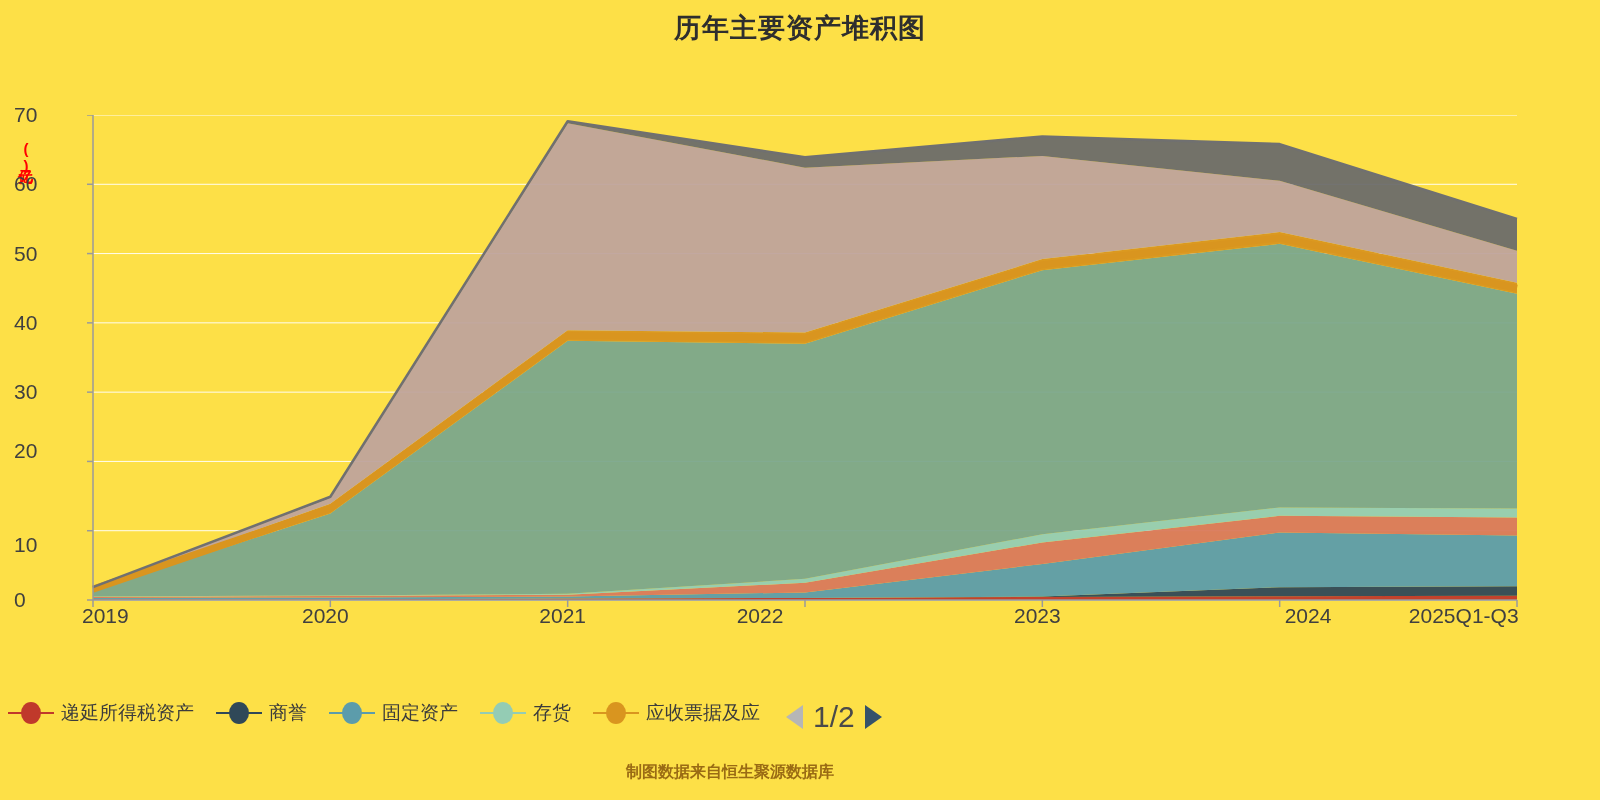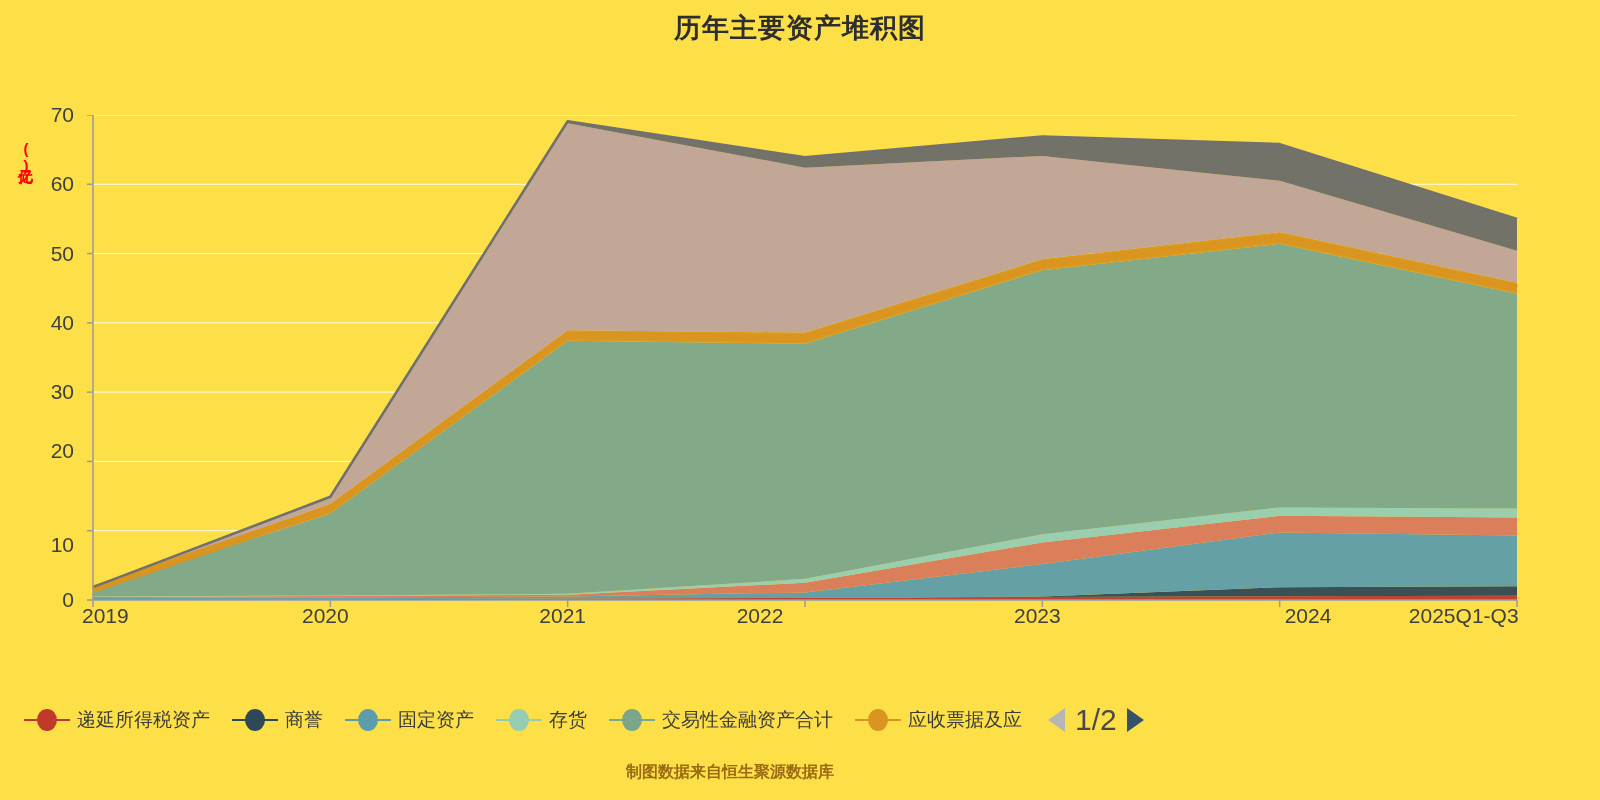--- a/index.html
+++ b/index.html
@@ -60,21 +60,21 @@
   }
   #y-axis-unit span {
     display: inline-block;
     writing-mode: vertical-rl;
     text-orientation: upright;
     white-space: nowrap;
   }
   .y-tick-label {
     position: absolute;
     right: 1508px;
-    text-align: right;
+    text-align: left;
     width: 60px;
     font-size: 21px;
     color: #404040;
     transform: translateY(-50%);
   }
 
   
   .x-tick-label {
     position: absolute;
     top: 604px;
@@ -85,22 +85,22 @@
   }
 
   
   #legend {
     position: absolute;
     left: 0;
     top: 700px;
     width: 1600px;
     height: 40px;
     display: flex;
-    align-items: center;
-    padding-left: 24px;
+    align-items: flex-start;
+    padding-left: 8px;
     box-sizing: border-box;
   }
   .legend-item {
     display: flex;
     align-items: center;
     margin-right: 22px;
     white-space: nowrap;
   }
   .legend-marker {
     position: relative;
@@ -264,27 +264,20 @@
         </div>
         <div class="legend-item">
           <div class="legend-marker">
             <div class="lm-line" style="background: rgb(148, 204, 180);"></div>
             <div class="lm-dot" style="background: rgb(148, 204, 180);"></div>
           </div>
           <div class="legend-label">存货</div>
         </div>
         <div class="legend-item">
           <div class="legend-marker">
-            <div class="lm-line" style="background: rgb(123, 166, 140);"></div>
-            <div class="lm-dot" style="background: rgb(123, 166, 140);"></div>
-          </div>
-          <div class="legend-label">交易性金融资产合计</div>
-        </div>
-        <div class="legend-item">
-          <div class="legend-marker">
             <div class="lm-line" style="background: rgb(217, 149, 31);"></div>
             <div class="lm-dot" style="background: rgb(217, 149, 31);"></div>
           </div>
           <div class="legend-label">应收票据及应</div>
         </div>
       </div>
     <div id="legend-pager">
       <div id="pager-prev" class="pager-arrow"></div>
       <div id="pager-text">1/2</div>
       <div id="pager-next" class="pager-arrow"></div>

